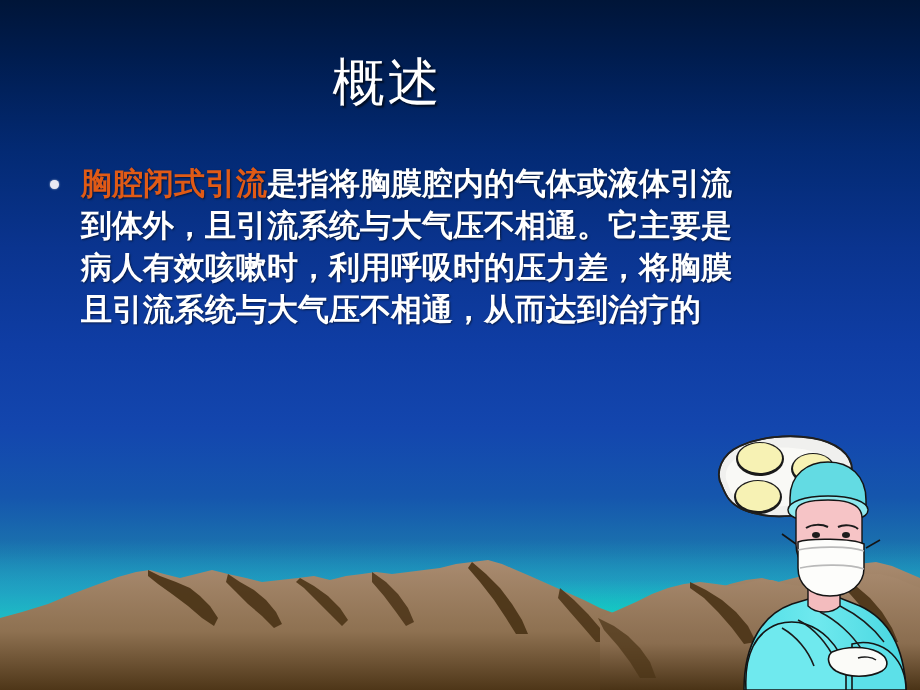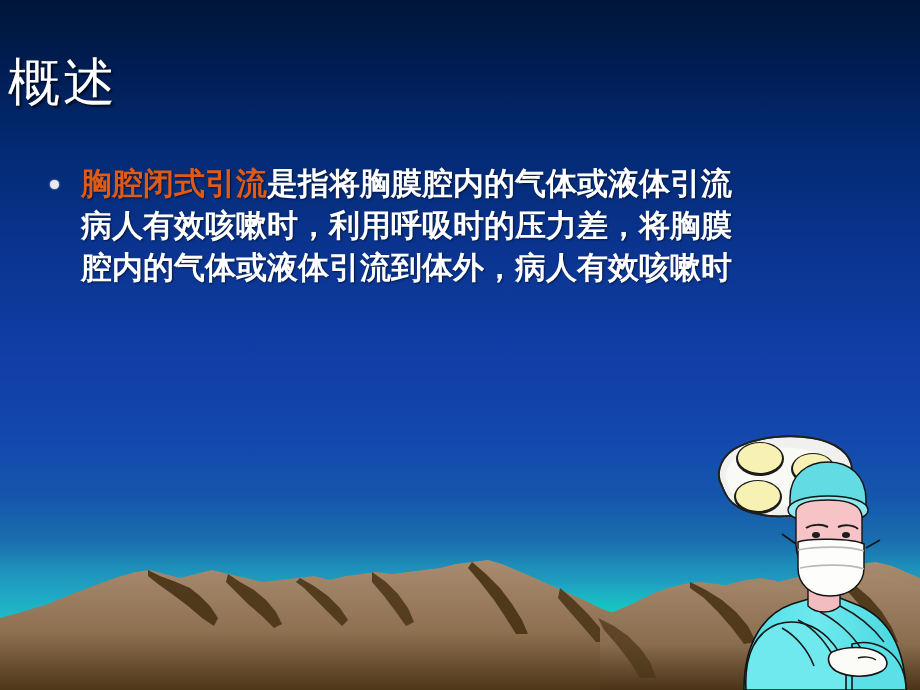--- a/index.html
+++ b/index.html
@@ -51,23 +51,23 @@
         rgba(10,215,195,0) 0%,
         rgba(10,218,193,0.75) 45%,
         rgba(8,222,190,1) 100%);
     pointer-events: none;
   }
 
   
   .title {
     position: absolute;
     top: 54px;
-    left: 8px;
+    left: 15px;
     width: 745px;
-    text-align: left;
+    text-align: center;
     font-size: 52px;
     line-height: 1.1;
     color: #ffffff;
     letter-spacing: 3px;
     text-shadow: 2px 2px 2px rgba(0,0,0,0.65);
   }
 
   
   .body-block {
     position: absolute;
@@ -253,19 +253,20 @@
 
   <div class="title">概述</div>
 
   <div class="body-block">
     <div class="bullet-row">
       <div class="bullet-dot"></div>
       <div class="paragraph">
         <span class="pline">
           <span class="hl">胸腔闭式引流</span><span>是指将胸膜腔内的气体或液体引流</span>
         </span>
+        <span class="pline">到体外，且引流系统与大气压不相通。它主要是</span>
         <span class="pline">病人有效咳嗽时，利用呼吸时的压力差，将胸膜</span>
-        <span class="pline">腔内的气体或液体引流到体外，病人有效咳嗽时</span>
+        <span class="pline">且引流系统与大气压不相通，从而达到治疗的</span>
       </div>
     </div>
   </div>
 
 </div>
 
 </body></html>

